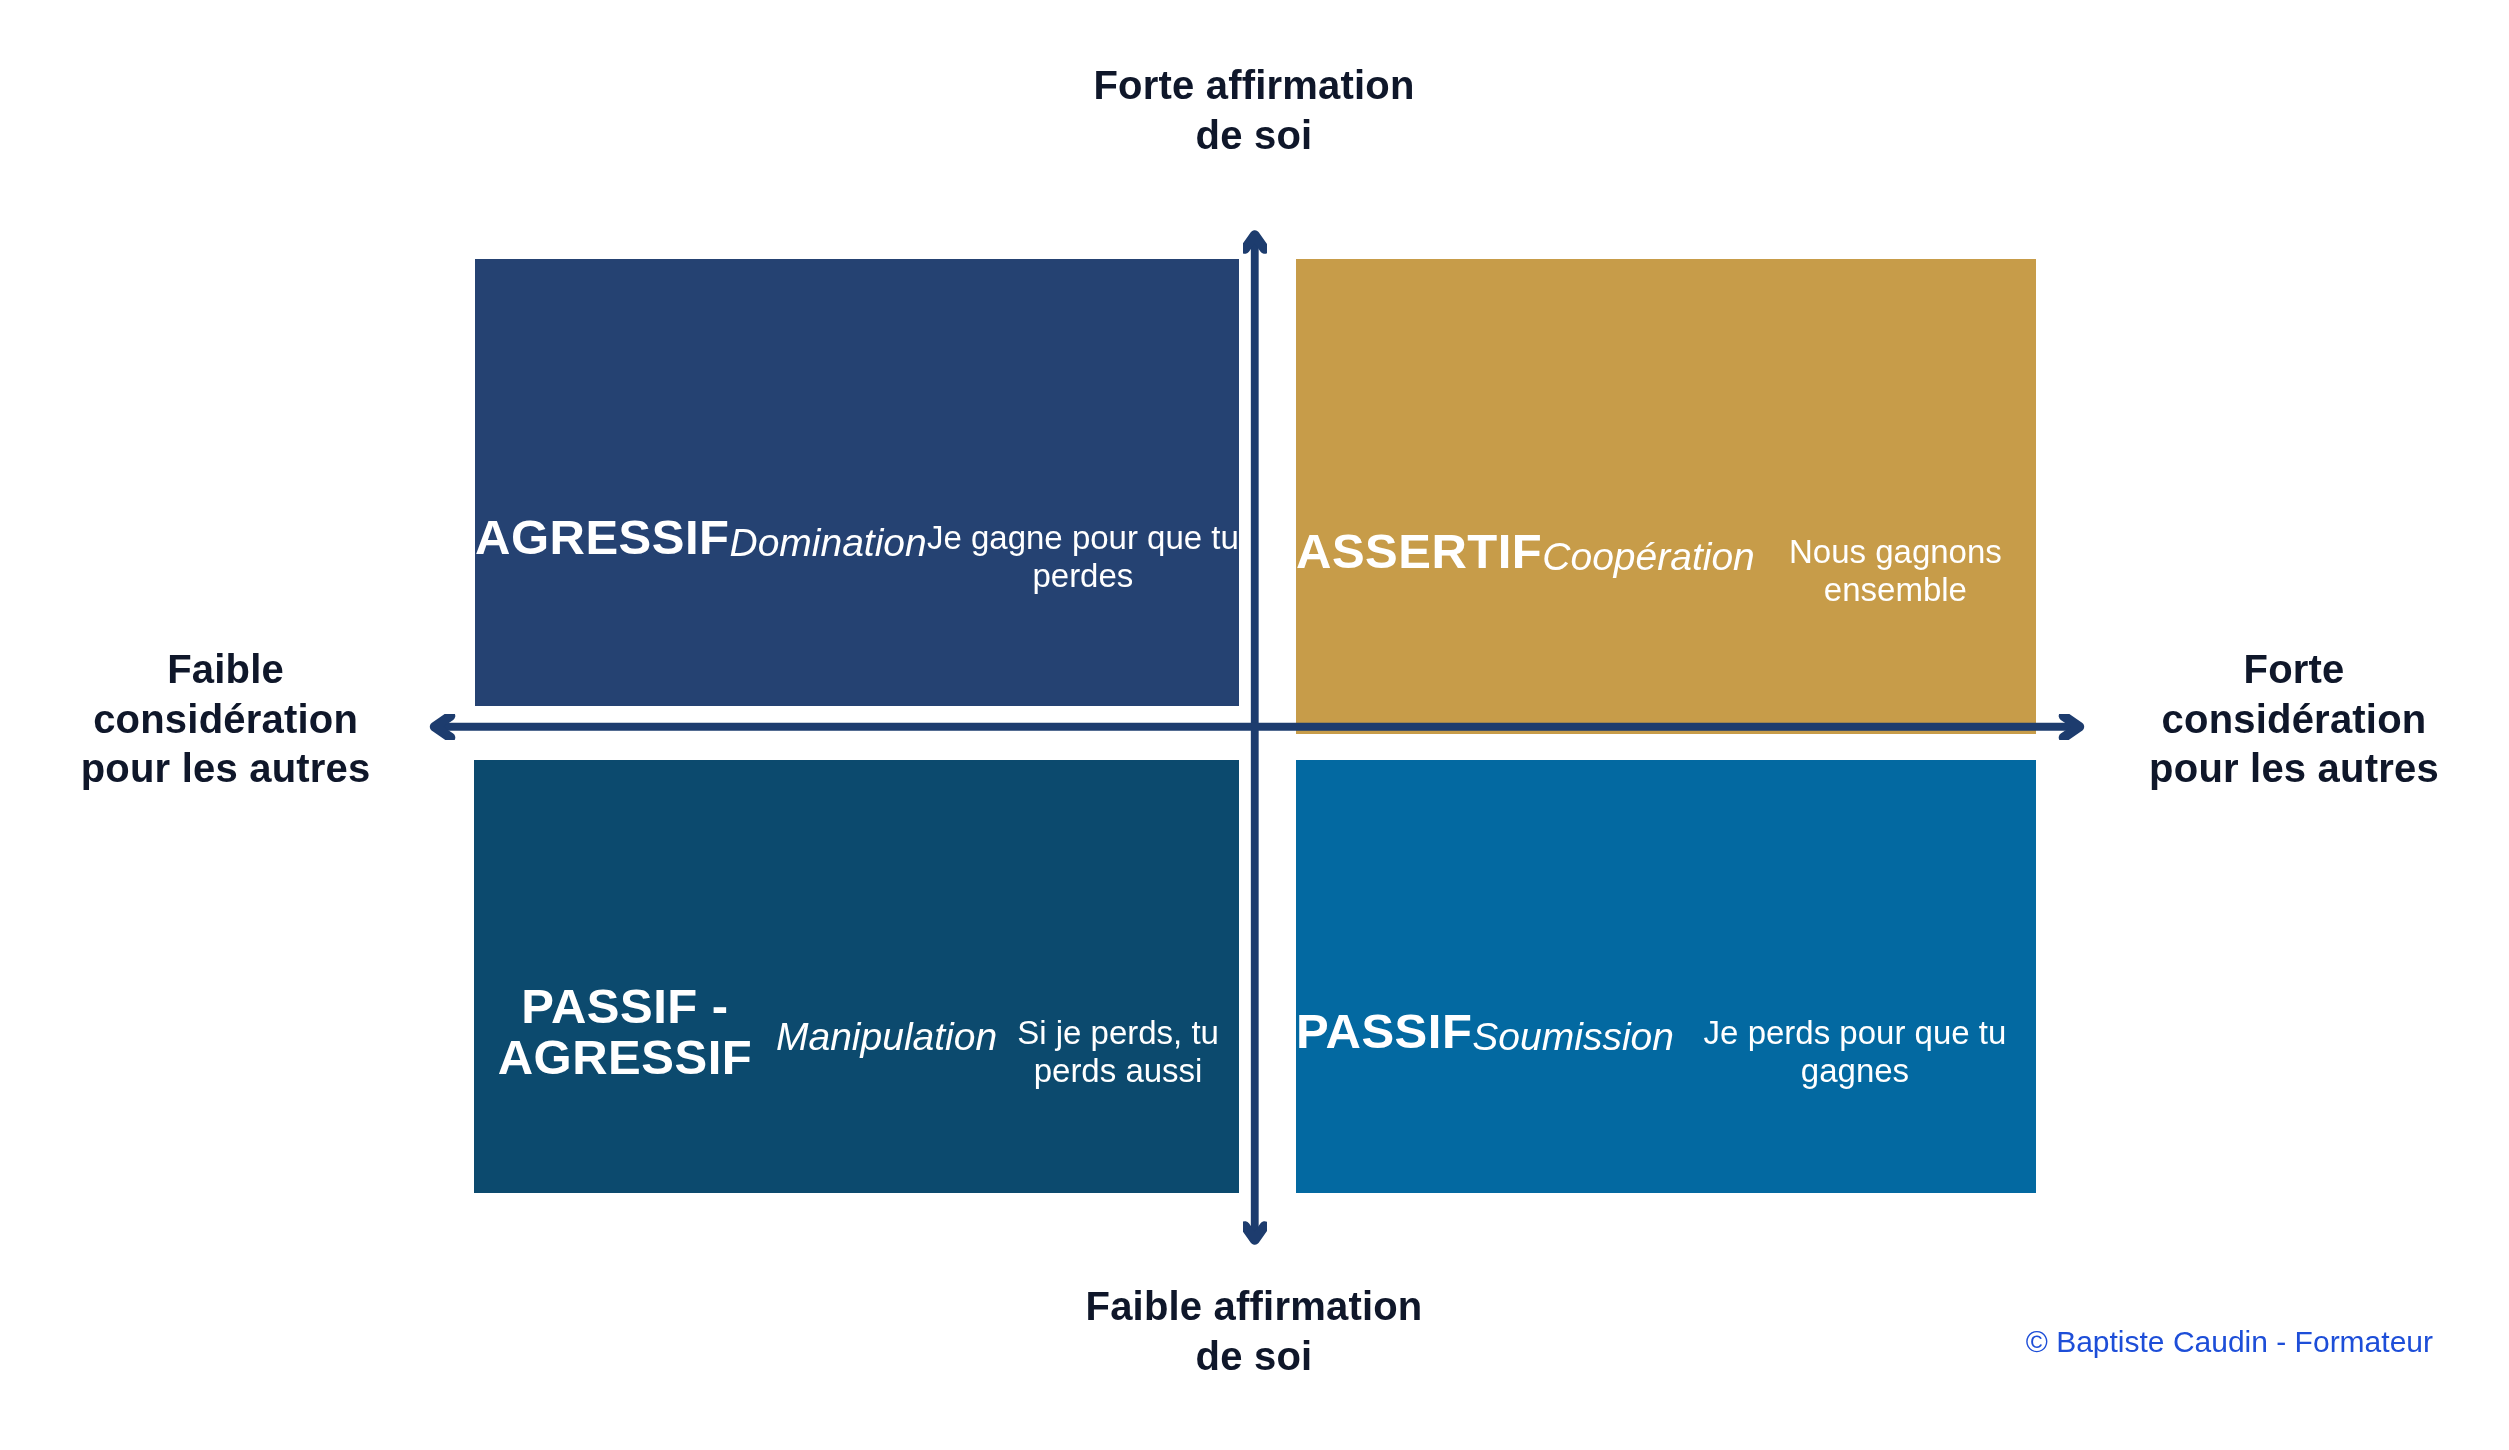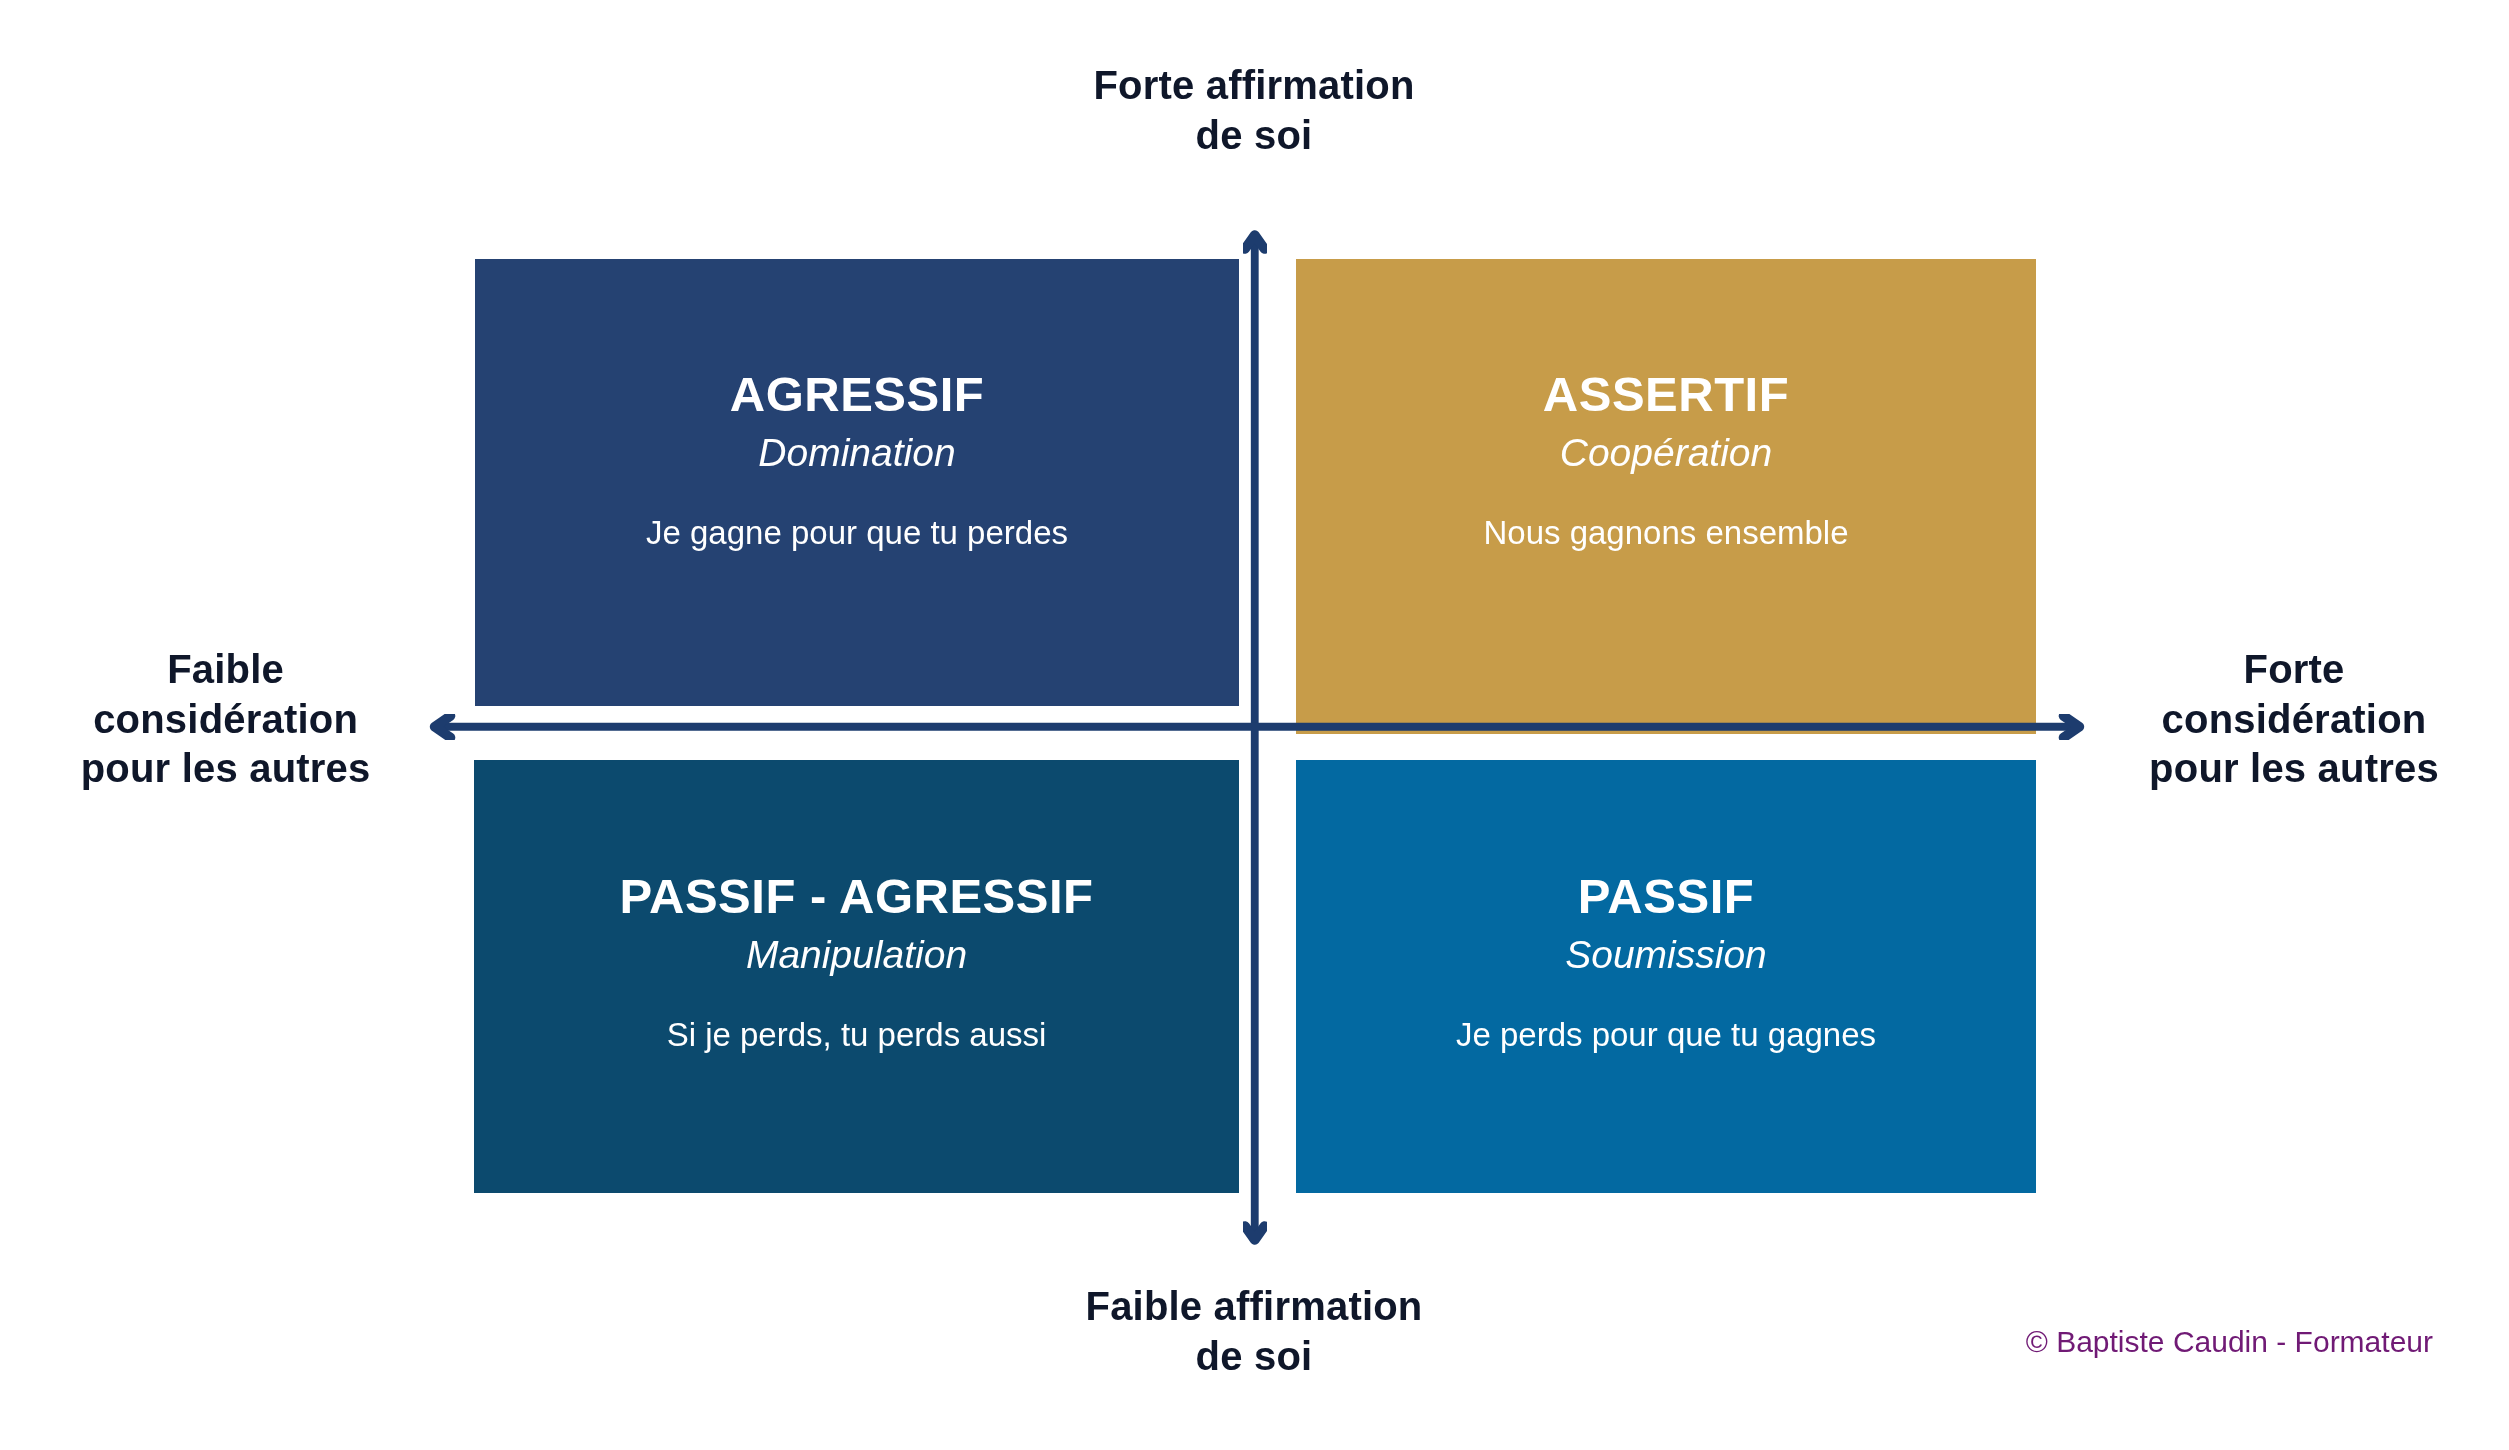--- a/index.html
+++ b/index.html
@@ -71,21 +71,21 @@
     top: 714px;
     width: 1672px;
     height: 25.5px;
   }
 
   
   .quadrant {
     position: absolute;
     box-sizing: border-box;
     display: flex;
-    flex-direction: column;
+    flex-direction: row;
     align-items: center;
     justify-content: flex-start;
     text-align: center;
     color: #ffffff;
     overflow: hidden;
   }
   .q-title {
     font-size: 49px;
     font-weight: bold;
     letter-spacing: 0.5px;
@@ -126,21 +126,21 @@
     padding-top: 111px;
   }
 
   
   #credit {
     position: absolute;
     right: 76px;
     top: 1325px;
     font-size: 30px;
     font-weight: normal;
-    color: #701a75;
+    color: #1d4ed8;
     white-space: nowrap;
   }
 </style>
 </head>
 <body>
 
 <div id="canvas">
 
   <div class="axis-label" id="label-top">
     <span class="ln">Forte affirmation</span>

